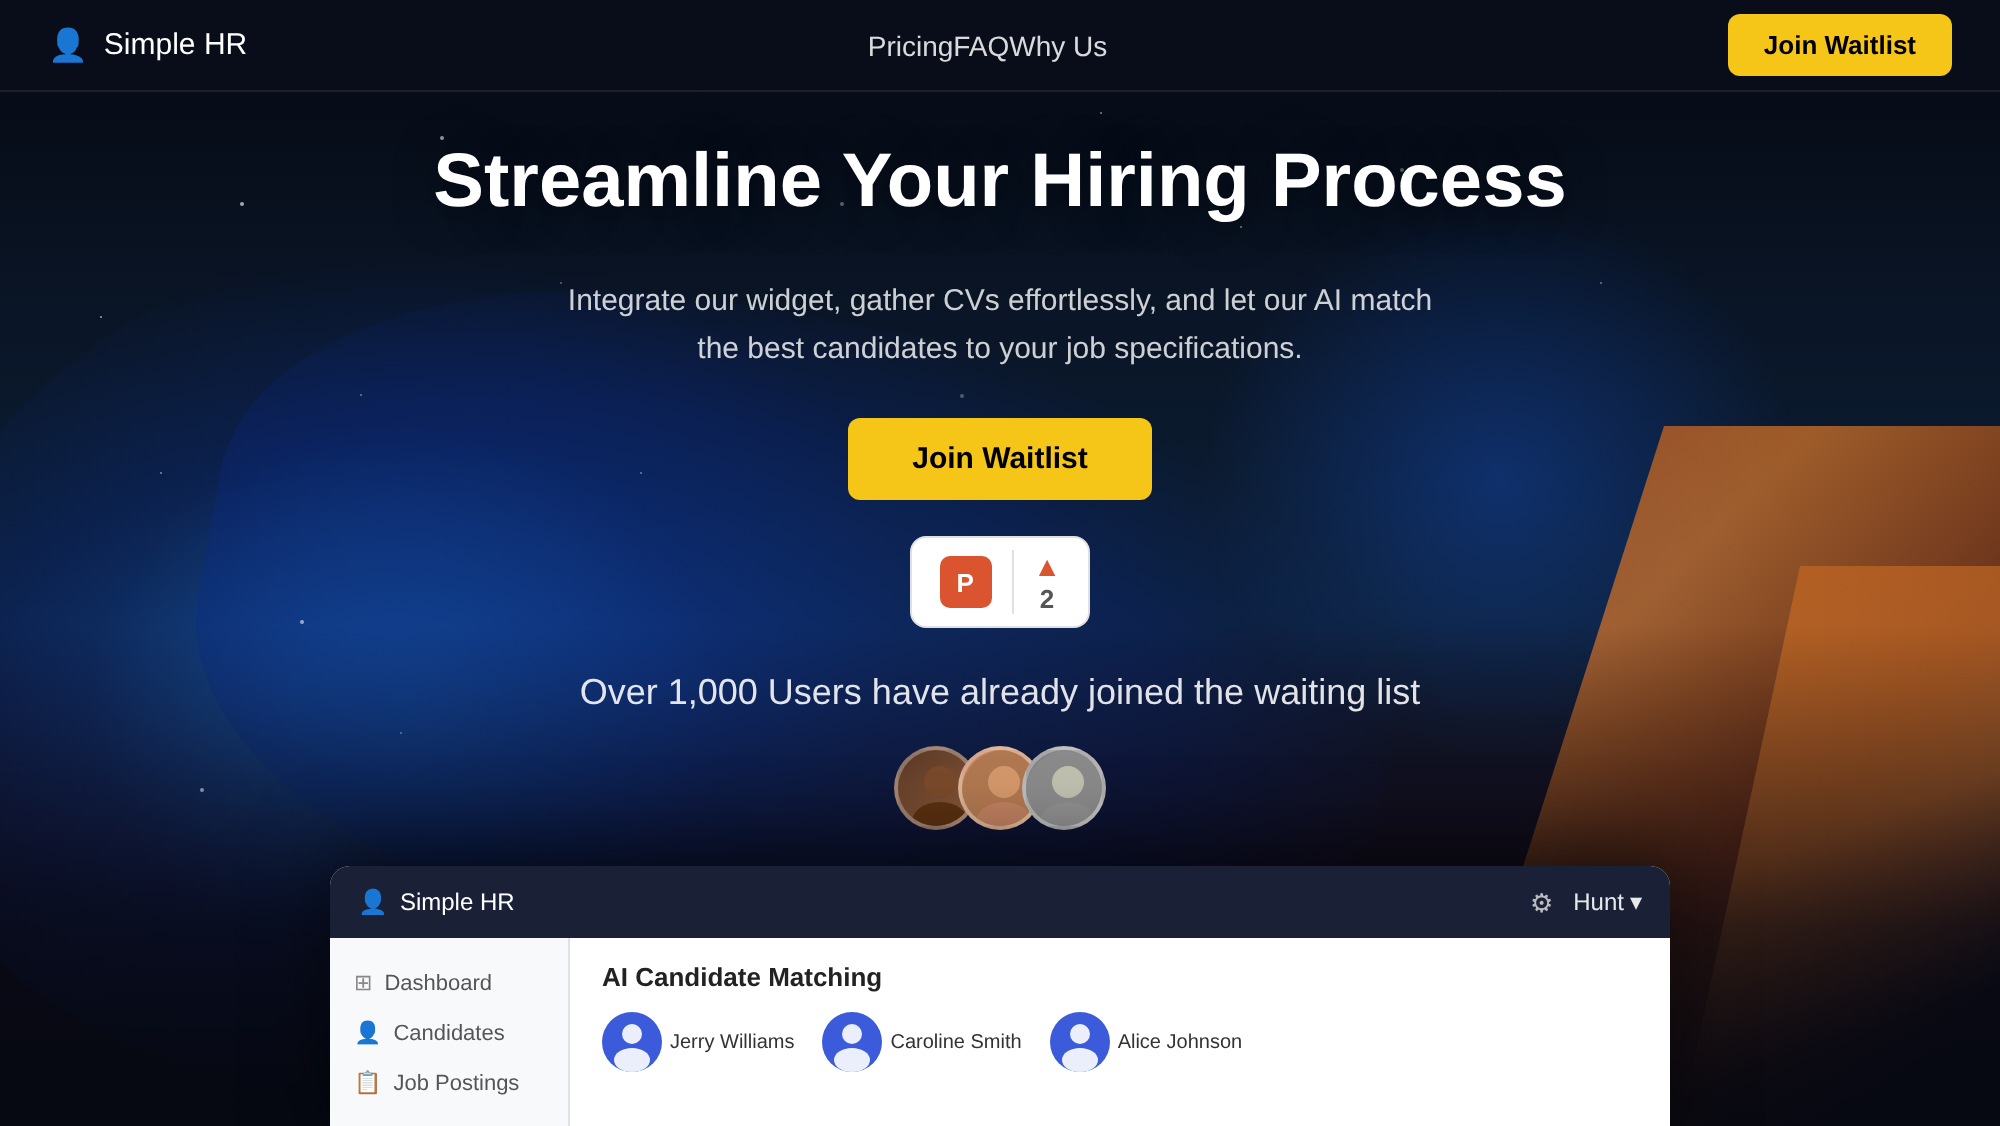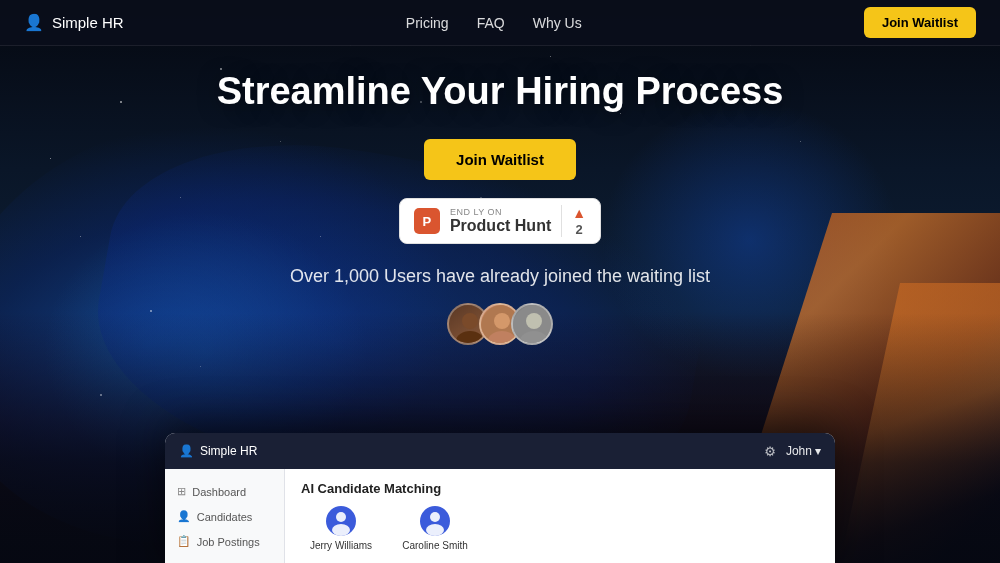--- a/index.html
+++ b/index.html
@@ -10,21 +10,21 @@
       position: absolute; top: 0; left: 0; right: 0;
       height: 46px;
       background: rgba(10, 14, 26, 0.95);
       display: flex; align-items: center; justify-content: space-between;
       padding: 0 24px;
       z-index: 10;
       border-bottom: 1px solid rgba(255,255,255,0.08);
     }
     .navbar-logo { display: flex; align-items: center; gap: 8px; color: #fff; font-size: 15px; font-weight: 500; }
     .navbar-logo-icon { color: #fff; font-size: 16px; }
-    .navbar-links { display: flex; gap: 28px; }
+    .navbar-links { display: flex; }
     .navbar-links a { color: rgba(255,255,255,0.85); text-decoration: none; font-size: 14px; cursor: pointer; }
     .btn-join-waitlist {
       background: #f5c518; color: #000; border: none;
       padding: 8px 18px; border-radius: 6px; font-size: 13px; font-weight: 600; cursor: pointer;
     }
 
     
     .hero {
       position: absolute; top: 0; left: 0; right: 0; bottom: 0;
       background: linear-gradient(180deg, #050810 0%, #0a1628 30%, #0d1f35 55%, #1a1020 75%, #0a0810 100%);
@@ -195,21 +195,21 @@
     .dash-sidebar-item {
       display: flex; align-items: center; gap: 6px;
       padding: 6px 12px; font-size: 11px; color: #555; cursor: pointer;
     }
     .dash-sidebar-icon { font-size: 11px; color: #888; }
 
     .dash-main { flex: 1; background: #fff; padding: 12px 16px; }
     .dash-main-title { font-size: 13px; font-weight: 600; color: #222; margin-bottom: 10px; }
     .dash-candidates { display: flex; gap: 14px; }
     .candidate-card {
-      display: flex; flex-direction: column; align-items: center;
+      display: flex; flex-direction: row; align-items: center;
       gap: 4px; min-width: 80px;
     }
     .candidate-avatar {
       width: 30px; height: 30px; border-radius: 50%;
       background: #3b5bdb; display: flex; align-items: center; justify-content: center;
       color: #fff; font-size: 14px;
     }
     .candidate-name { font-size: 10px; color: #333; text-align: center; }
 
     
@@ -260,28 +260,25 @@
     <div class="navbar-links">
       <a>Pricing</a>
       <a>FAQ</a>
       <a>Why Us</a>
     </div>
     <button class="btn-join-waitlist">Join Waitlist</button>
   </nav>
 
   <div class="hero-content">
     <h1 class="hero-title">Streamline Your Hiring Process</h1>
+    <p class="hero-subtitle">Integrate our widget, gather CVs effortlessly, and let our AI match the best candidates to your job specifications.</p>
     <button class="btn-hero-waitlist">Join Waitlist</button>
 
     <div class="ph-badge">
       <div class="ph-icon">P</div>
-      <div class="ph-text-block">
-        <span class="ph-top">END LY ON</span>
-        <span class="ph-name">Product Hunt</span>
-      </div>
       <div class="ph-upvote">
         <span class="ph-arrow">▲</span>
         <span class="ph-count">2</span>
       </div>
     </div>
 
     <div class="waitlist-count">
       <span>Over 1,000 Users have already joined the waiting list</span>
     </div>
 
@@ -312,21 +309,21 @@
   <div class="dashboard-preview">
 
     <div class="dash-topbar">
       <div class="dash-logo">
         <span>👤</span>
         <span>Simple HR</span>
       </div>
       <div class="dash-actions">
         <span class="dash-gear">⚙</span>
         <span class="dash-user">
-          <span>John</span>
+          <span>Hunt</span>
           <span>▾</span>
         </span>
       </div>
     </div>
 
     <div class="dash-body">
 
       <div class="dash-sidebar">
         <div class="dash-sidebar-item">
           <span class="dash-sidebar-icon">⊞</span>
@@ -356,17 +353,26 @@
           </div>
           <div class="candidate-card">
             <div class="candidate-avatar">
               <svg viewBox="0 0 30 30" width="30" height="30">
                 <circle cx="15" cy="11" r="5" fill="white" opacity="0.9"></circle>
                 <ellipse cx="15" cy="24" rx="9" ry="6" fill="white" opacity="0.9"></ellipse>
               </svg>
             </div>
             <span class="candidate-name">Caroline Smith</span>
           </div>
+          <div class="candidate-card">
+            <div class="candidate-avatar">
+              <svg viewBox="0 0 30 30" width="30" height="30">
+                <circle cx="15" cy="11" r="5" fill="white" opacity="0.9"></circle>
+                <ellipse cx="15" cy="24" rx="9" ry="6" fill="white" opacity="0.9"></ellipse>
+              </svg>
+            </div>
+            <span class="candidate-name">Alice Johnson</span>
+          </div>
         </div>
       </div>
     </div>
   </div>
 </div>
 
 </body></html>

